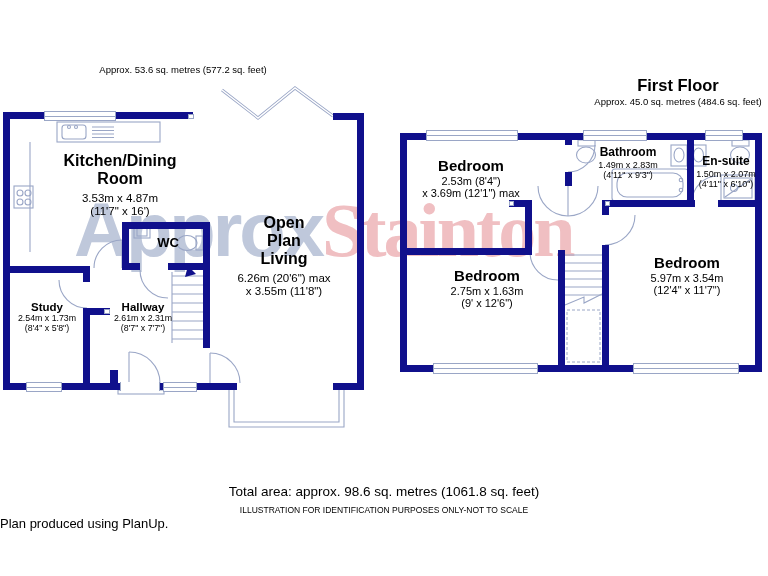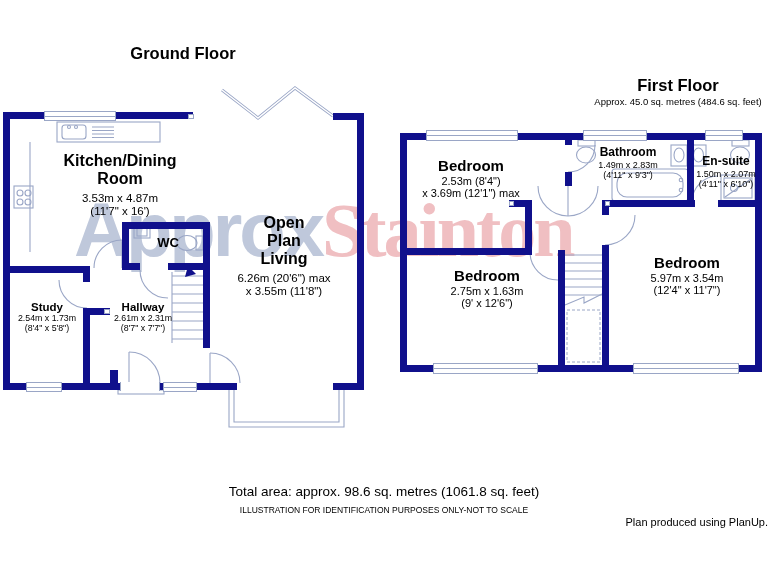--- a/index.html
+++ b/index.html
@@ -34,21 +34,21 @@
   .fs-wc .nm{font-size:13px;}
   .narrow{display:block;margin:4px auto;}
   .floor-title{position:absolute;z-index:5;text-align:center;font-weight:bold;font-size:16.5px;}
   .floor-sub{position:absolute;z-index:5;text-align:center;font-size:9.5px;}
   .watermark{position:absolute;left:74px;top:192px;z-index:1;font-size:76px;font-weight:bold;
              letter-spacing:-3px;white-space:nowrap;line-height:1;}
   .wm-b{color:var(--watermark-blue,#bfc8db);}
   .wm-p{color:var(--watermark-pink,#f0bfc2);font-family:Liberation Serif, serif;}
   .foot-total{position:absolute;left:0;width:768px;top:484px;text-align:center;font-size:13.5px;z-index:5;}
   .foot-disc{position:absolute;left:0;width:768px;top:505px;text-align:center;font-size:8.5px;z-index:5;}
-  .foot-credit{position:absolute;left:0;width:768px;top:516px;text-align:right;font-size:11px;z-index:5;}
+  .foot-credit{position:absolute;left:0;width:768px;top:516px;text-align:left;font-size:13px;z-index:5;}
 </style>
 </head>
 <body>
 
 <div id="stage">
 
   <div class="watermark"><span class="wm-b">Approx</span><span class="wm-p">Stainton</span></div>
 
   <svg class="lines" width="768" height="576">
 
@@ -202,21 +202,21 @@
   <div class="w" style="left:602px;top:245px;width:7px;height:120px"></div>
 
   <div class="win" style="left:426px;top:130px;width:92px;height:11px"></div>
   <div class="win" style="left:583px;top:130px;width:64px;height:11px"></div>
   <div class="win" style="left:705px;top:130px;width:38px;height:11px"></div>
   <div class="win" style="left:433px;top:363px;width:105px;height:11px"></div>
   <div class="win" style="left:633px;top:363px;width:106px;height:11px"></div>
   <div class="cap" style="left:509px;top:201px;width:5px;height:5px"></div>
   <div class="cap" style="left:605px;top:201px;width:5px;height:5px"></div>
 
-  <div class="floor-title" style="left:63px;top:44px;width:240px">Ground Floor</div>
+  <div class="floor-sub" style="left:63px;top:64px;width:240px">Approx. 53.6 sq. metres (577.2 sq. feet)</div>
   <div class="floor-title" style="left:558px;top:76px;width:240px">First Floor</div>
   <div class="floor-sub" style="left:558px;top:96px;width:240px">Approx. 45.0 sq. metres (484.6 sq. feet)</div>
 
   <div class="lbl fs-xl" style="left:45px;top:148px;width:150px">
     <span class="nm narrow" style="width:130px">Kitchen/Dining Room</span>
     <span class="dm">3.53m x 4.87m</span>
     <span class="dm">(11'7" x 16')</span>
   </div>
   <div class="lbl fs-xl" style="left:219px;top:210px;width:130px">
     <span class="nm narrow" style="width:58px">Open Plan Living</span>

